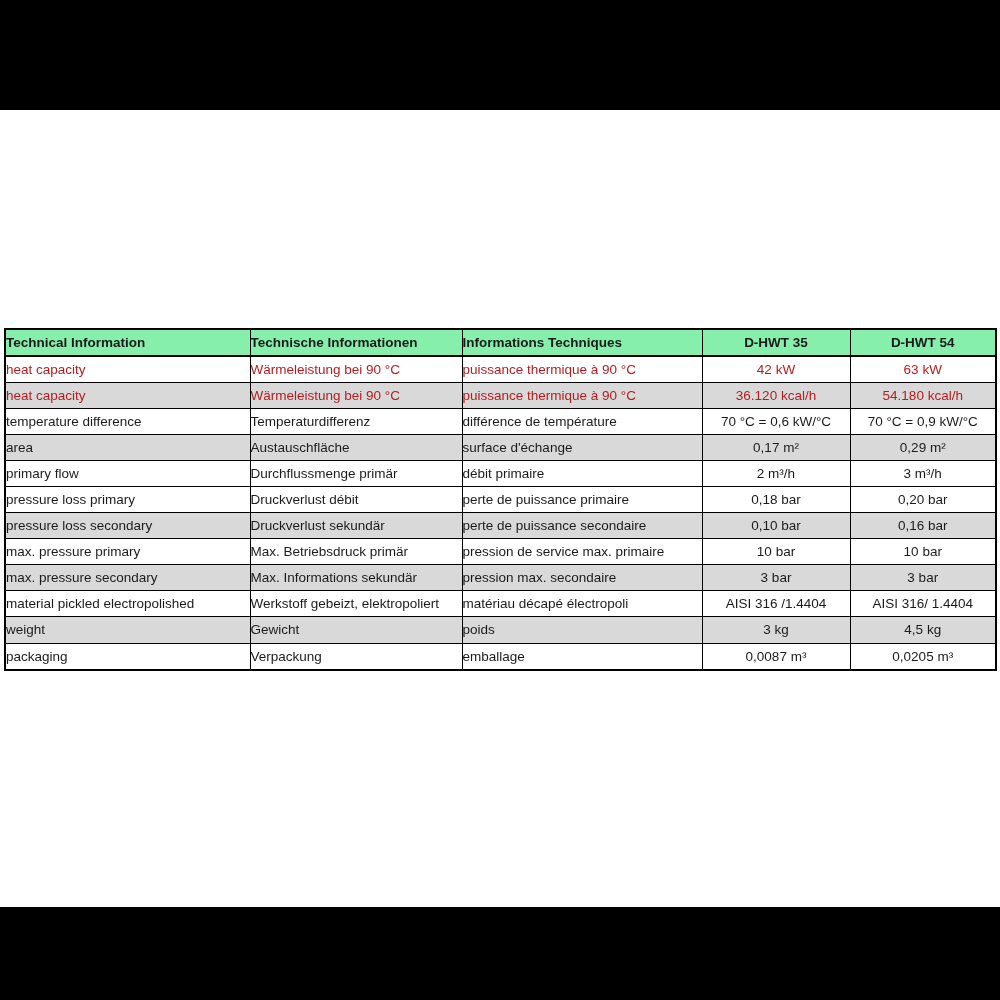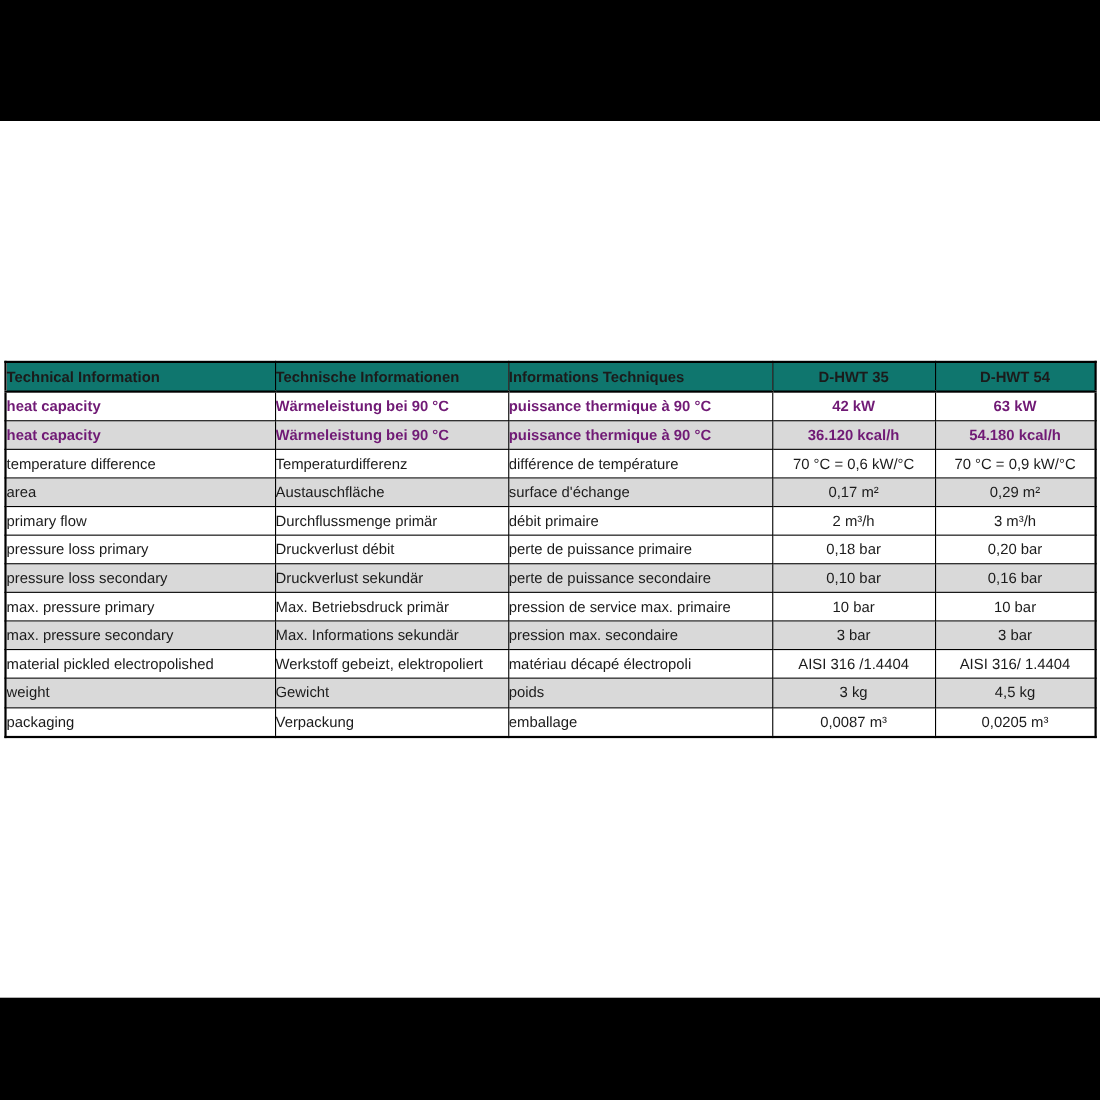--- a/index.html
+++ b/index.html
@@ -33,29 +33,29 @@
   table.spec th, table.spec td {
     border: 1px solid #000000;
     font-size: 13.5px;
     color: #1b1b1b;
     padding: 0;
     overflow: hidden;
     white-space: nowrap;
     vertical-align: middle;
   }
   table.spec th {
-    background: #0f766e;
+    background: #86efac;
     font-weight: bold;
     height: 25px;
     border-bottom: 2px solid #000000;
   }
   .txt { text-align: left; padding-left: 7px; }
   .num { text-align: center; margin-top: 24px; }
   tr.alt td { background: #d9d9d9; }
-  tr.hl td { color: #701a75; font-weight: bold; }
+  tr.hl td { color: #b91c1c; font-weight: normal; }
 </style>
 </head>
 <body>
 
 <div class="canvas">
   <div class="band top"></div>
   <div class="band bottom"></div>
 
   <div class="spec-table-wrap">
     <table class="spec">

